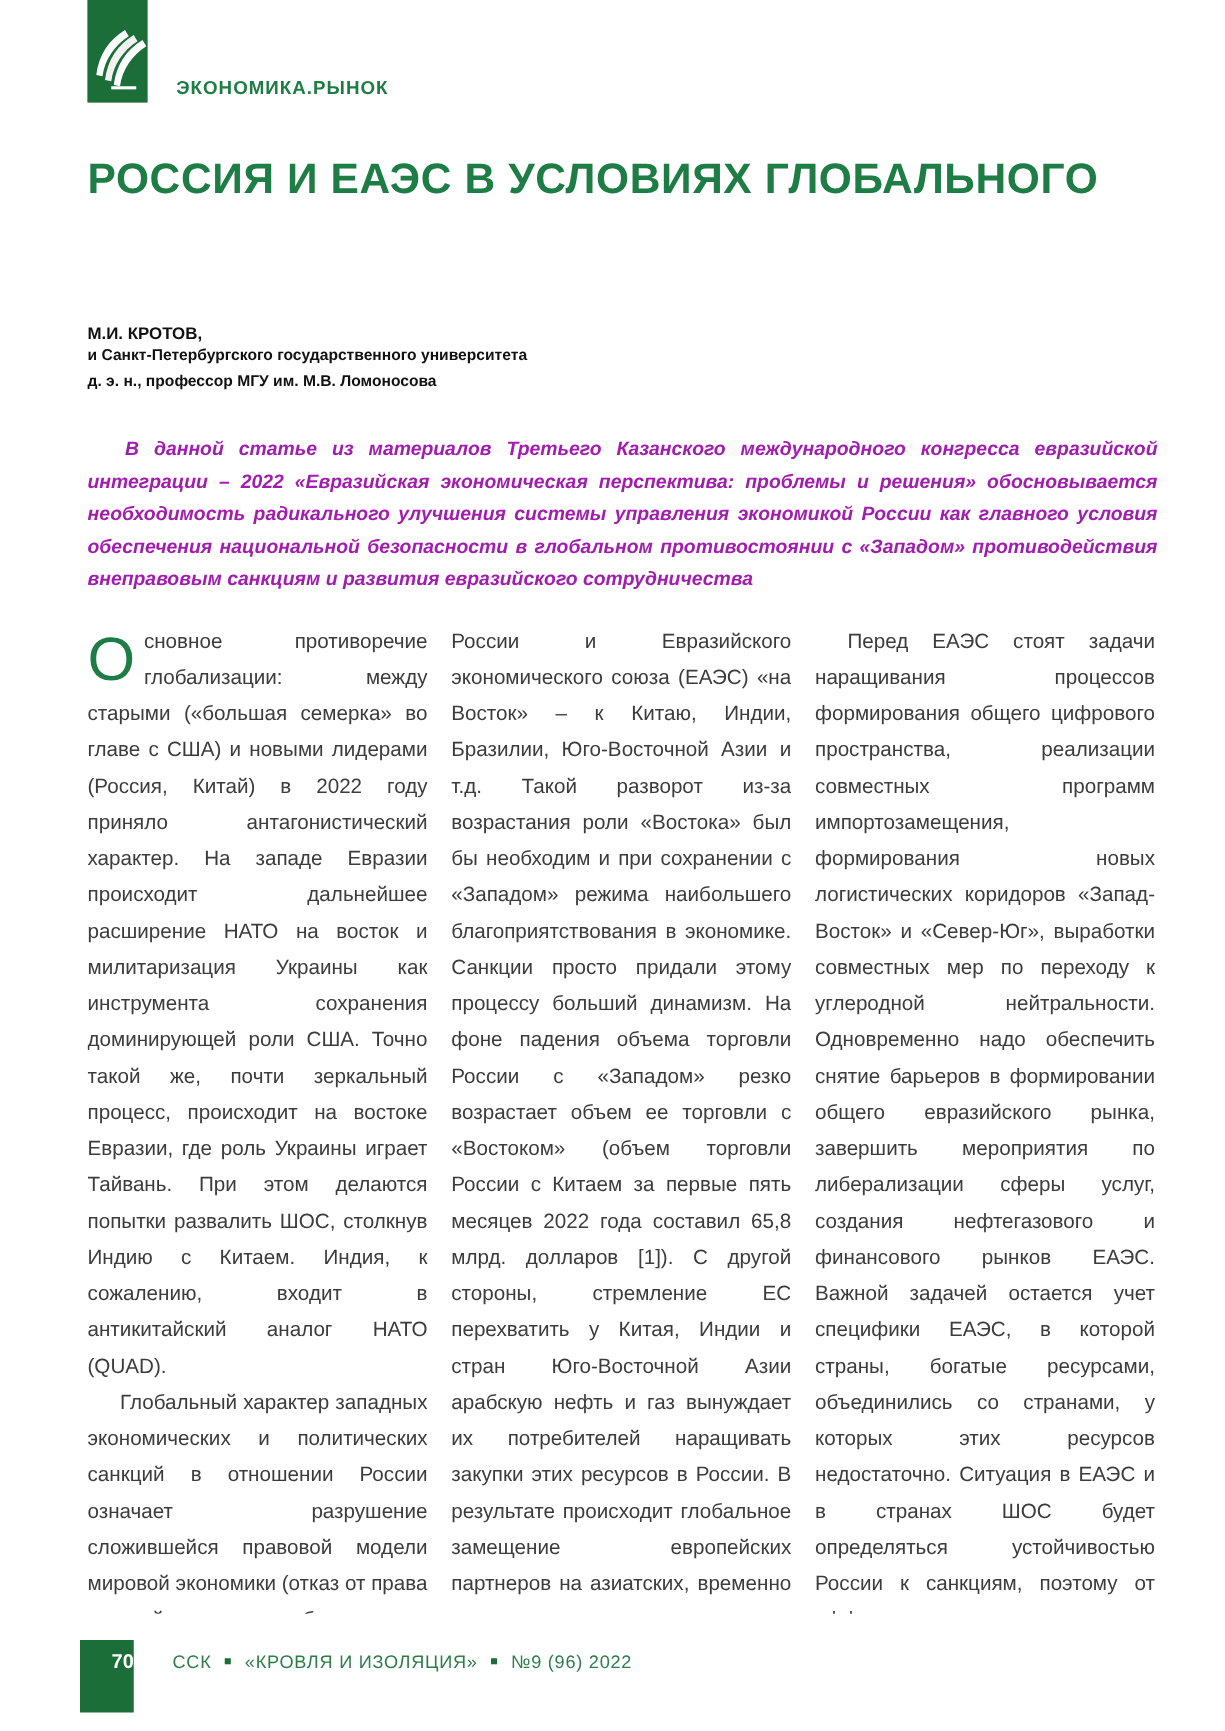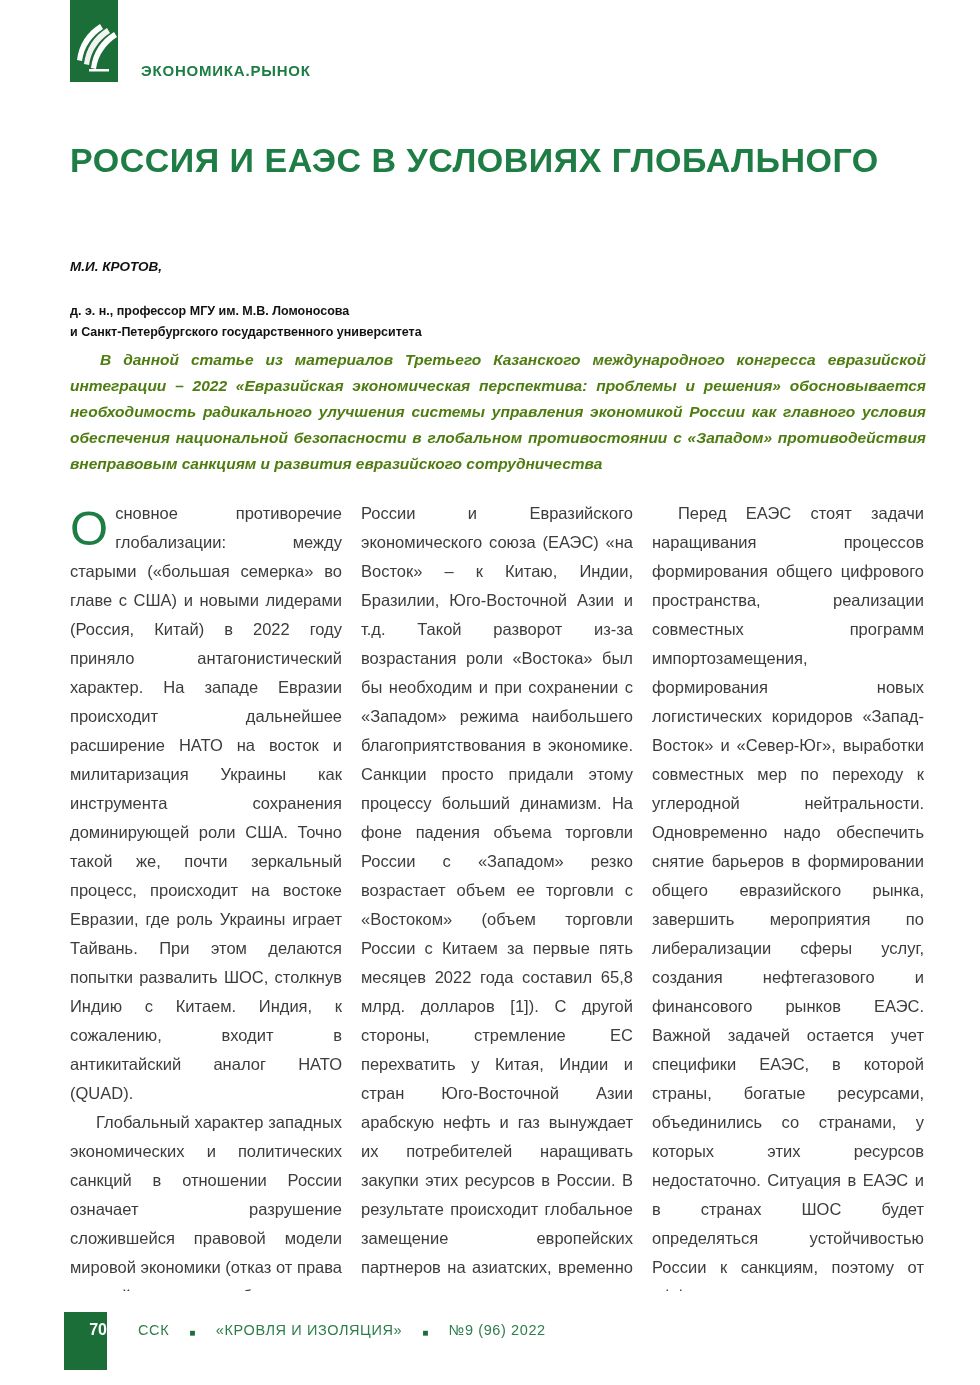--- a/index.html
+++ b/index.html
@@ -19,35 +19,35 @@
   .logo svg { display: block; width: 100%; height: 100%; }
   .section-label {
     position: absolute; left: 141px; top: 62px;
     font-size: 15px; font-weight: bold; letter-spacing: 0.8px;
     color: #1e7d44;
     text-align: right;
   }
 
   
   .title {
-    position: absolute; left: 70px; top: 138px; width: 860px;
+    position: absolute; left: 70px; top: 121px; width: 860px;
     font-size: 34px; line-height: 45px; font-weight: 800;
     letter-spacing: 0.5px; color: #1e7d44; text-transform: uppercase;
   }
 
   
   .author { position: absolute; left: 70px; top: 259px; color: #111; }
-  .author-name { font-size: 13.5px; font-weight: bold; margin-bottom: 27px; font-style: italic; }
+  .author-name { font-size: 13.5px; font-weight: bold; margin-bottom: 0; }
   .author-line { font-size: 12.5px; font-weight: bold; line-height: 21px; }
 
   
   .abstract {
     position: absolute; left: 70px; top: 347px; width: 856px;
     font-size: 15.5px; line-height: 26px; font-weight: bold; font-style: italic;
-    color: #4d7c0f; text-align: justify; text-indent: 30px;
+    color: #a21caf; text-align: justify; text-indent: 30px;
   }
 
   
   .columns {
     position: absolute; left: 70px; top: 499px; width: 856px; height: 792px;
     display: flex; gap: 19px; overflow: hidden;
   }
   .col { width: 272px; flex: 0 0 272px; overflow: hidden; }
   .col p {
     font-size: 16.5px; line-height: 29px; color: #3c3c3c;
@@ -62,21 +62,21 @@
 
   
   .footer-num {
     position: absolute; left: 64px; top: 1312px; width: 43px; height: 58px;
     background: #1b6e38; color: #ffffff; font-size: 16px; font-weight: bold;
     text-align: right; padding-top: 9px;
   }
   .footer-line {
     position: absolute; left: 138px; top: 1322px;
     font-size: 14.5px; color: #2d7d4a; letter-spacing: 0.6px;
-    display: flex; align-items: flex-end; gap: 20px;
+    display: flex; align-items: center; gap: 10px;
   }
   .footer-line .sq { font-size: 10px; line-height: 1; color: #1b6e38; }
 </style>
 </head>
 <body>
 
 <div class="page">
 
   <div class="logo">
     <svg viewBox="0 0 48 82" aria-hidden="true">
@@ -87,22 +87,22 @@
       <rect x="19" y="69" width="20" height="2.5" fill="#ffffff"></rect>
     </svg>
   </div>
 
   <div class="section-label">ЭКОНОМИКА.РЫНОК</div>
 
   <h1 class="title"><span>РОССИЯ И ЕАЭС В УСЛОВИЯХ ГЛОБАЛЬНОГО</span><br></h1>
 
   <div class="author">
     <div class="author-name">М.И. КРОТОВ,</div>
+    <div class="author-line">и Санкт-Петербургского государственного университета</div>
     <div class="author-line">д. э. н., профессор МГУ им. М.В. Ломоносова</div>
-    <div class="author-line">и Санкт-Петербургского государственного университета</div>
   </div>
 
   <p class="abstract">В данной статье из материалов Третьего Казанского международного конгресса евразийской интеграции – 2022 «Евразийская экономическая перспектива: проблемы и решения» обосновывается необходимость радикального улучшения системы управления экономикой России как главного условия обеспечения национальной безопасности в глобальном противостоянии с «Западом» противодействия внеправовым санкциям и развития евразийского сотрудничества</p>
 
   <div class="columns">
     <div class="col">
       <p><span class="dropcap">О</span><span>сновное противоречие глобализации: между старыми («большая семерка» во главе с США) и новыми лидерами (Россия, Китай) в 2022 году приняло антагонистический характер. На западе Евразии происходит дальнейшее расширение НАТО на восток и милитаризация Украины как инструмента сохранения доминирующей роли США. Точно такой же, почти зеркальный процесс, происходит на востоке Евразии, где роль Украины играет Тайвань. При этом делаются попытки развалить ШОС, столкнув Индию с Китаем. Индия, к сожалению, входит в антикитайский аналог НАТО (QUAD).</span></p>
       <p class="indent">Глобальный характер западных экономических и политических санкций в отношении России означает разрушение сложившейся правовой модели мировой экономики (отказ от права частной собственности, игнорирование правил ВТО, провозглашение абсолютного первенства политики над экономикой и правом), которое затронет все страны. Приходится констатировать, что США удалось исключить ЕС из проекта «Большая Евразия», который теперь будет формироваться не от Лиссабона до Владивостока, а от Бреста до Шанхая. В то же время западные санкции ускоряют формирование «Большой Евразии», но уже без ЕС.</p>
 
     </div>

